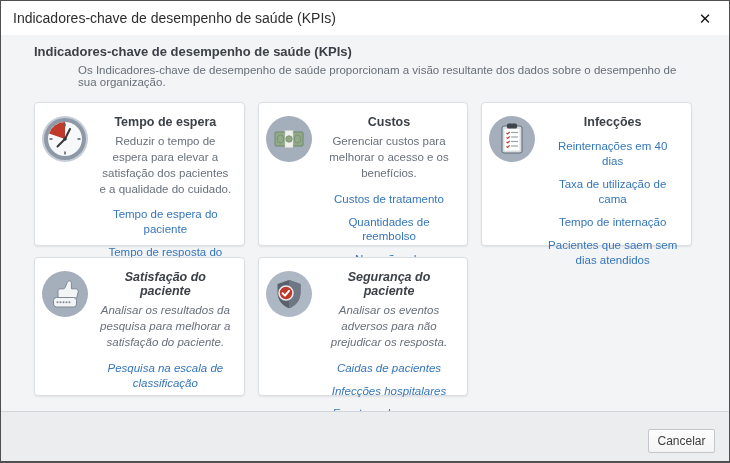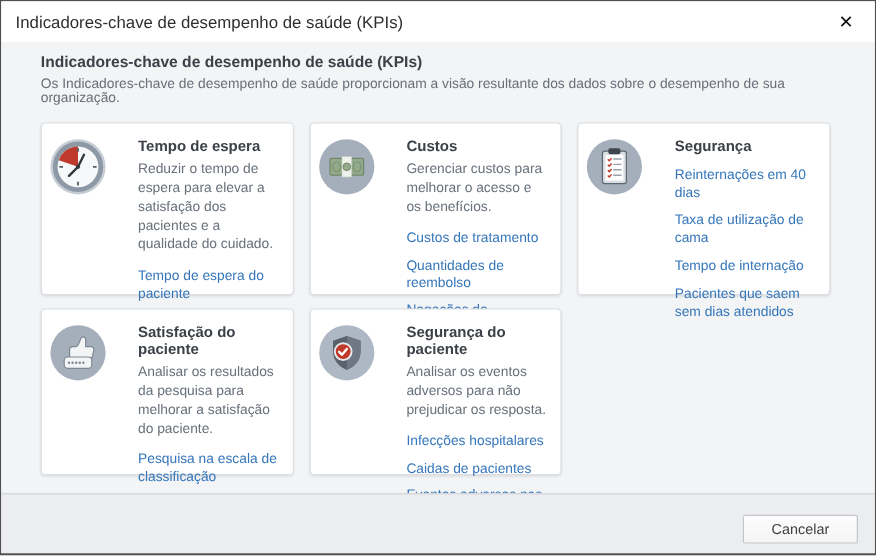--- a/index.html
+++ b/index.html
@@ -29,59 +29,59 @@
     font-size: 15px; color: #111; cursor: pointer; line-height: 1;
   }
 
   
   .body {
     flex: 1 1 auto;
     padding: 9px 37px 0 33px;
     background: #f3f4f6;
   }
   .section-title { font-size: 13px; font-weight: bold; color: #3c4148; margin-bottom: 5px; }
-  .section-desc  { font-size: 11.5px; color: #676f78; margin-bottom: 14px; }
+  .section-desc  { font-size: 11.5px; color: #676f78; margin-bottom: 14px; margin-left: 44px; }
 
   .cards-grid {
     display: grid;
     grid-template-columns: repeat(3, 1fr);
     column-gap: 13px; row-gap: 11px;
   }
   .card {
     background: #ffffff;
     border: 1px solid #dbdfe4;
     border-radius: 4px;
     box-shadow: 0 1px 2px rgba(0,0,0,0.08);
     padding: 10px 12px 10px 6px;
     display: flex; align-items: flex-start;
   }
   .card.row1 { height: 144px; }
-  .card.row2 { height: 139px; }
+  .card.row2 { height: 139px; font-style: italic; }
   .card-icon { width: 48px; height: 48px; flex: 0 0 48px; margin-top: 2px; }
-  .card-body { margin-left: 26px; min-width: 0; }
+  .card-body { margin-left: 10px; min-width: 0; text-align: center; }
   .card-title { font-size: 12.5px; font-weight: bold; color: #3c4148; margin: 2px 0 5px 0; }
   .card-desc  { font-size: 11.5px; color: #68707a; line-height: 1.38; }
   .card-links { margin-top: 10px; }
   .kpi-link {
     display: block; font-size: 11.5px; color: #3576ba;
     line-height: 1.3; margin-bottom: 8px;
     text-decoration: none; cursor: pointer;
   }
   .kpi-link:last-child { margin-bottom: 0; }
 
   
   .footer {
     height: 50px; flex-shrink: 0;
     background: #ecedef;
     border-top: 1px solid #d2d5d9;
     position: relative;
   }
   .cancel-btn {
     position: absolute; right: 14px; top: 17px;
-    height: 24px; min-width: 67px; padding: 0 23px;
+    height: 24px; min-width: 67px; padding: 0 8px;
     background: linear-gradient(#fdfdfd, #f4f4f4);
     border: 1px solid #c3c7cc; border-radius: 2px;
     font-family: "Liberation Sans", sans-serif;
     font-size: 12px; color: #404040; cursor: pointer;
   }
 </style>
 </head>
 <body>
 
 <div class="window">
@@ -161,21 +161,21 @@
               <path d="M18.5 22.3 l1.2 1.2 l2 -2.2" stroke="#bf3a2b"></path>
               <line x1="23" y1="22" x2="30" y2="22" stroke="#9aa3ad"></line>
               <path d="M18.5 26.8 l1.2 1.2 l2 -2.2" stroke="#bf3a2b"></path>
               <line x1="23" y1="26.5" x2="30" y2="26.5" stroke="#9aa3ad"></line>
               <path d="M18.5 31.3 l1.2 1.2 l2 -2.2" stroke="#bf3a2b"></path>
               <line x1="23" y1="31" x2="30" y2="31" stroke="#9aa3ad"></line>
             </g>
           </svg>
         </div>
         <div class="card-body">
-          <div class="card-title">Segurança</div>
+          <div class="card-title">Infecções</div>
           <div class="card-links">
             <a class="kpi-link">Reinternações em 40 dias</a>
             <a class="kpi-link">Taxa de utilização de cama</a>
             <a class="kpi-link">Tempo de internação</a>
             <a class="kpi-link">Pacientes que saem sem dias atendidos</a>
           </div>
         </div>
       </div>
 
       <div class="card row2">
@@ -207,22 +207,22 @@
             <path d="M24 10 l11.5 4 v8.5 c0 7.8 -4.8 13 -11.5 15.8 c-6.7 -2.8 -11.5 -8 -11.5 -15.8 v-8.5 z" fill="#59616c"></path>
             <path d="M24 10 l11.5 4 v8.5 c0 7.8 -4.8 13 -11.5 15.8 z" fill="#6e7783"></path>
             <circle cx="21" cy="23" r="7" fill="#bf3a2b" stroke="#e7eaec" stroke-width="1.6"></circle>
             <path d="M17.6 23.2 l2.4 2.4 l4 -4.8" fill="none" stroke="#ffffff" stroke-width="2" stroke-linecap="round" stroke-linejoin="round"></path>
           </svg>
         </div>
         <div class="card-body">
           <div class="card-title">Segurança do paciente</div>
           <div class="card-desc">Analisar os eventos adversos para não prejudicar os resposta.</div>
           <div class="card-links">
+            <a class="kpi-link">Caidas de pacientes</a>
             <a class="kpi-link">Infecções hospitalares</a>
-            <a class="kpi-link">Caidas de pacientes</a>
             <a class="kpi-link">Eventos adversos nas instalações</a>
           </div>
         </div>
       </div>
 
     </div>
   </div>
 
   <div class="footer">
     <button class="cancel-btn">Cancelar</button>

